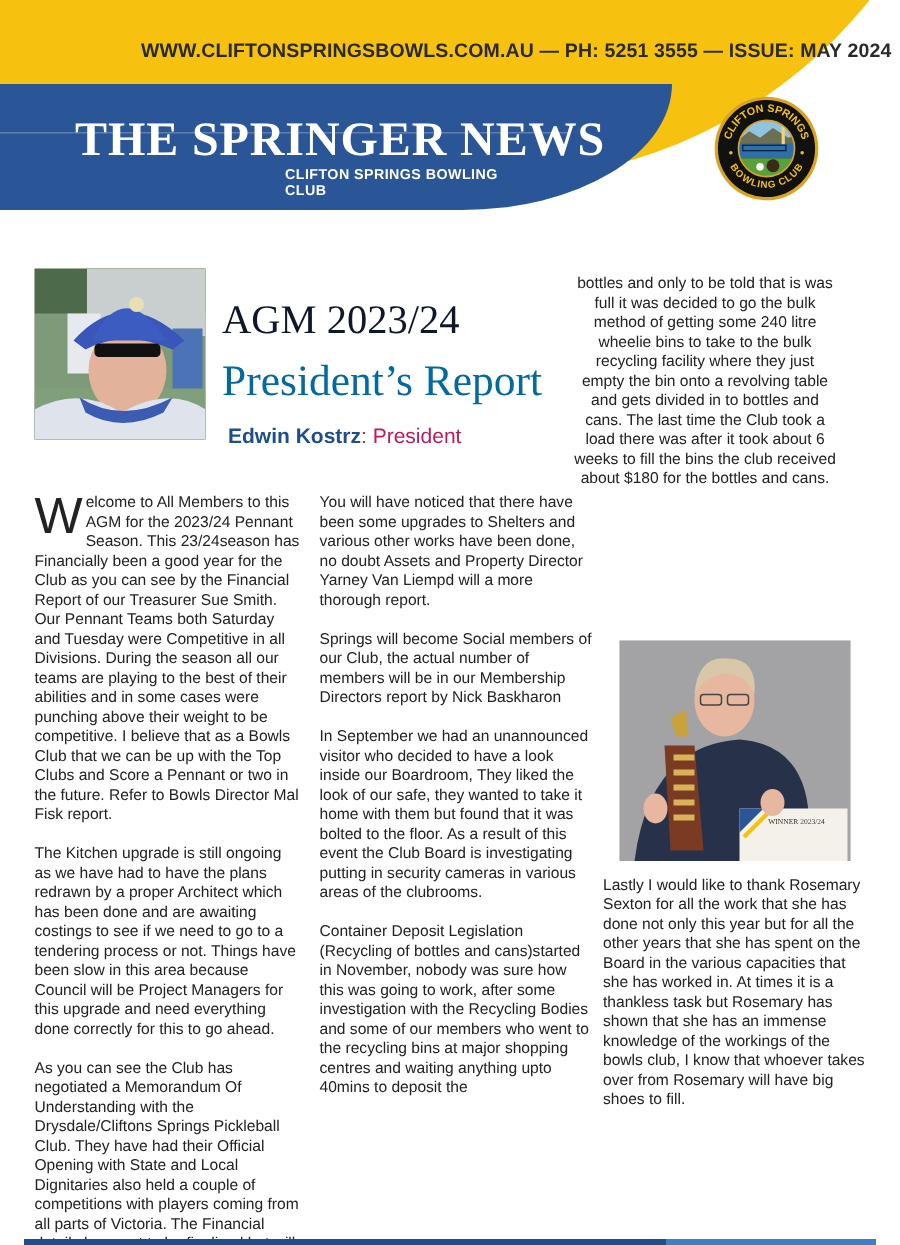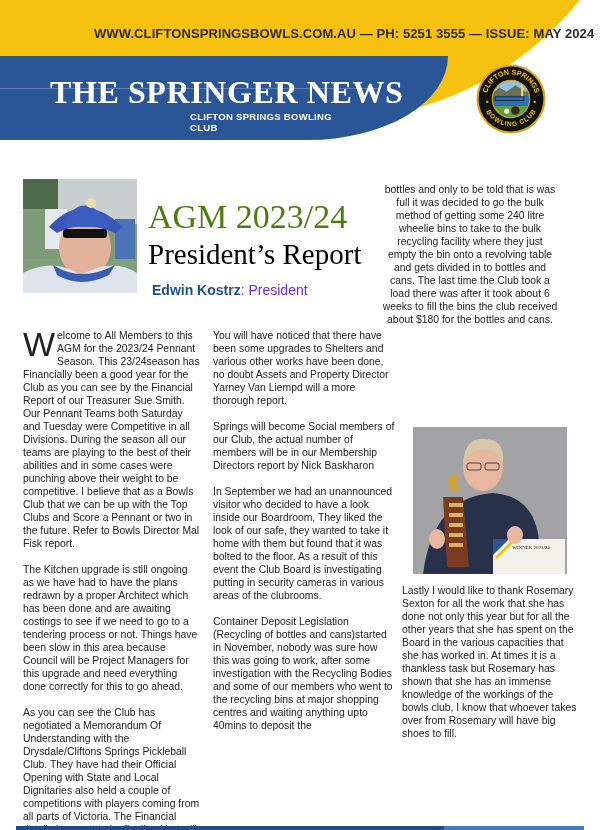--- a/index.html
+++ b/index.html
@@ -11,25 +11,25 @@
   .yellow { position: absolute; left: -40px; top: -200px; width: 690px; height: 320px; background: #f6c20f; border-radius: 0 0 320px 0; }
   .blue { position: absolute; left: 0; top: 56px; width: 448px; height: 84px; background: #2a5597; border-radius: 0 0 200px 0 / 0 0 120px 0; }
   .blue-line { position: absolute; left: 0; top: 88px; width: 380px; height: 1px; background: rgba(255,255,255,0.25); }
   .top-line { position: absolute; left: 48px; top: 26px; font-family: "Liberation Sans", sans-serif; font-weight: bold; font-size: 13px; color: #2a2a2a; letter-spacing: 0.1px; margin-left: 46px; }
   .title { position: absolute; left: 50px; top: 74px; font-family: "Liberation Serif", serif; font-weight: bold; font-size: 32px; color: #ffffff; letter-spacing: 0.6px; }
   .subtitle { position: absolute; left: 190px; top: 111px; font-family: "Liberation Sans", sans-serif; font-weight: bold; font-size: 9.5px; color: #ffffff; letter-spacing: 0.3px; width: 150px; text-align: left; }
   .logo { position: absolute; left: 475px; top: 63px; width: 72px; height: 72px; }
 
   
   .pres-photo { position: absolute; left: 23px; top: 179px; width: 114px; height: 114px; overflow: hidden; background: #6e8a6a; }
-  .agm-title { position: absolute; left: 148px; top: 198px; font-family: "Liberation Serif", serif; font-size: 34px; color: #4d7c0f; }
-  .report-title { position: absolute; left: 148px; top: 238px; font-family: "Liberation Serif", serif; font-size: 29px; color: #000000; }
+  .agm-title { position: absolute; left: 148px; top: 198px; font-family: "Liberation Serif", serif; font-size: 27px; color: #0f172a; }
+  .report-title { position: absolute; left: 148px; top: 238px; font-family: "Liberation Serif", serif; font-size: 29px; color: #0369a1; }
   .byline { position: absolute; left: 152px; top: 282px; font-size: 14px; color: #1f4e8c; }
   .byline .name { font-weight: bold; }
-  .byline .role { color: #6d28d9; }
+  .byline .role { color: #be185d; }
 
   
   .col { position: absolute; font-size: 10.4px; line-height: 13px; color: #222; font-family: "Liberation Sans", sans-serif; }
   .col p { margin-bottom: 13px; }
   .col1 { left: 23px; top: 329px; width: 178px; }
   .col2 { left: 213px; top: 329px; width: 182px; }
   .col3-top { left: 382px; top: 183px; width: 176px; text-align: center; }
   .col3-bot { left: 402px; top: 584px; width: 180px; }
   .dropcap { float: left; font-family: "Liberation Sans", sans-serif; font-size: 34px; line-height: 26px; margin: 2px 2px 0 0; color: #222; }
 

